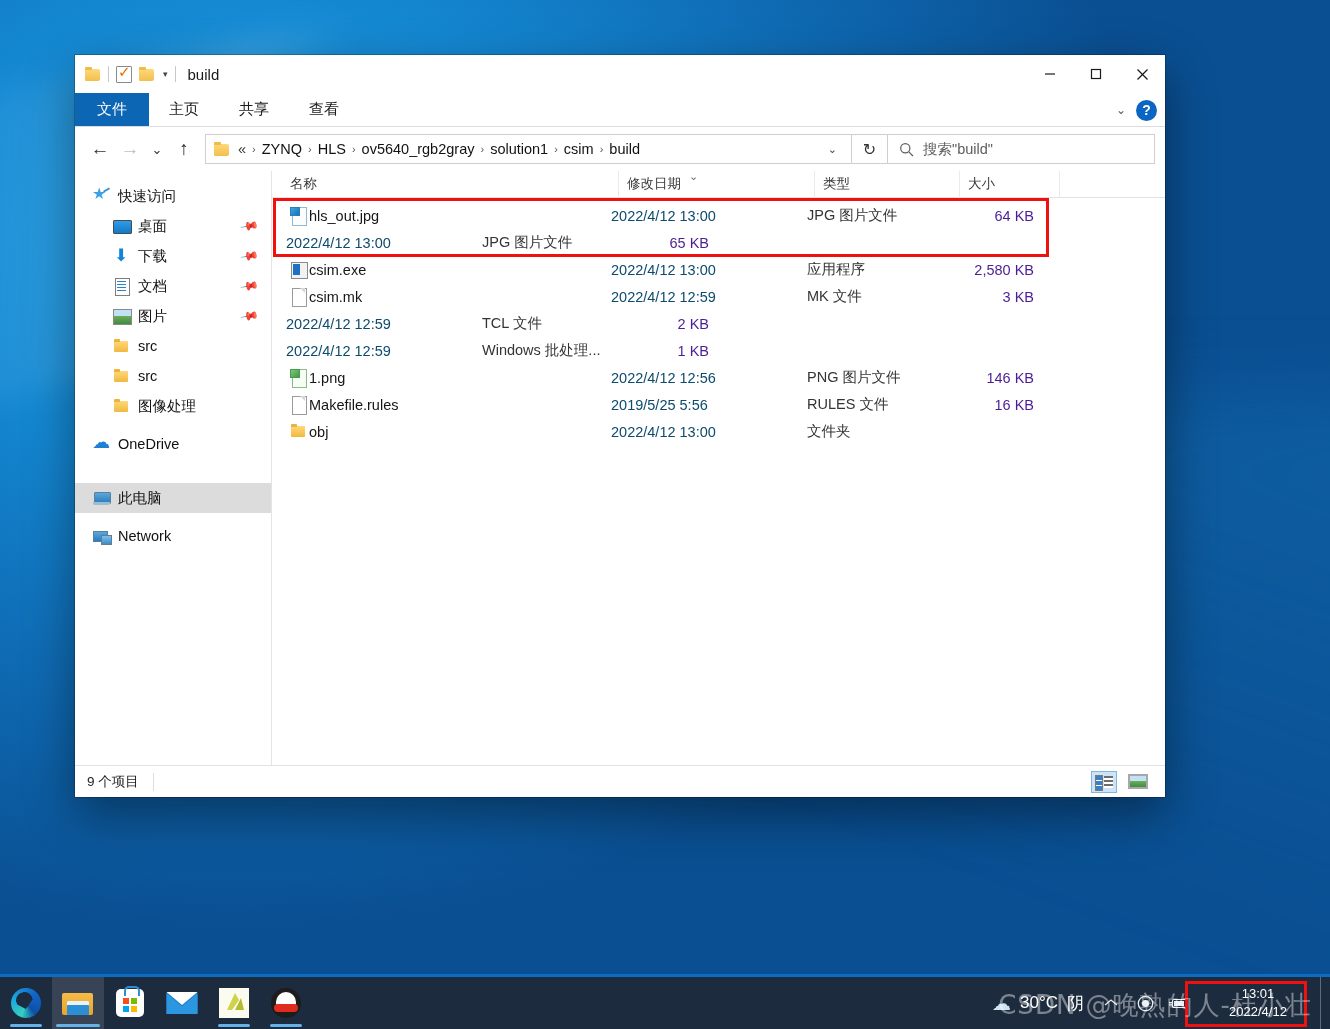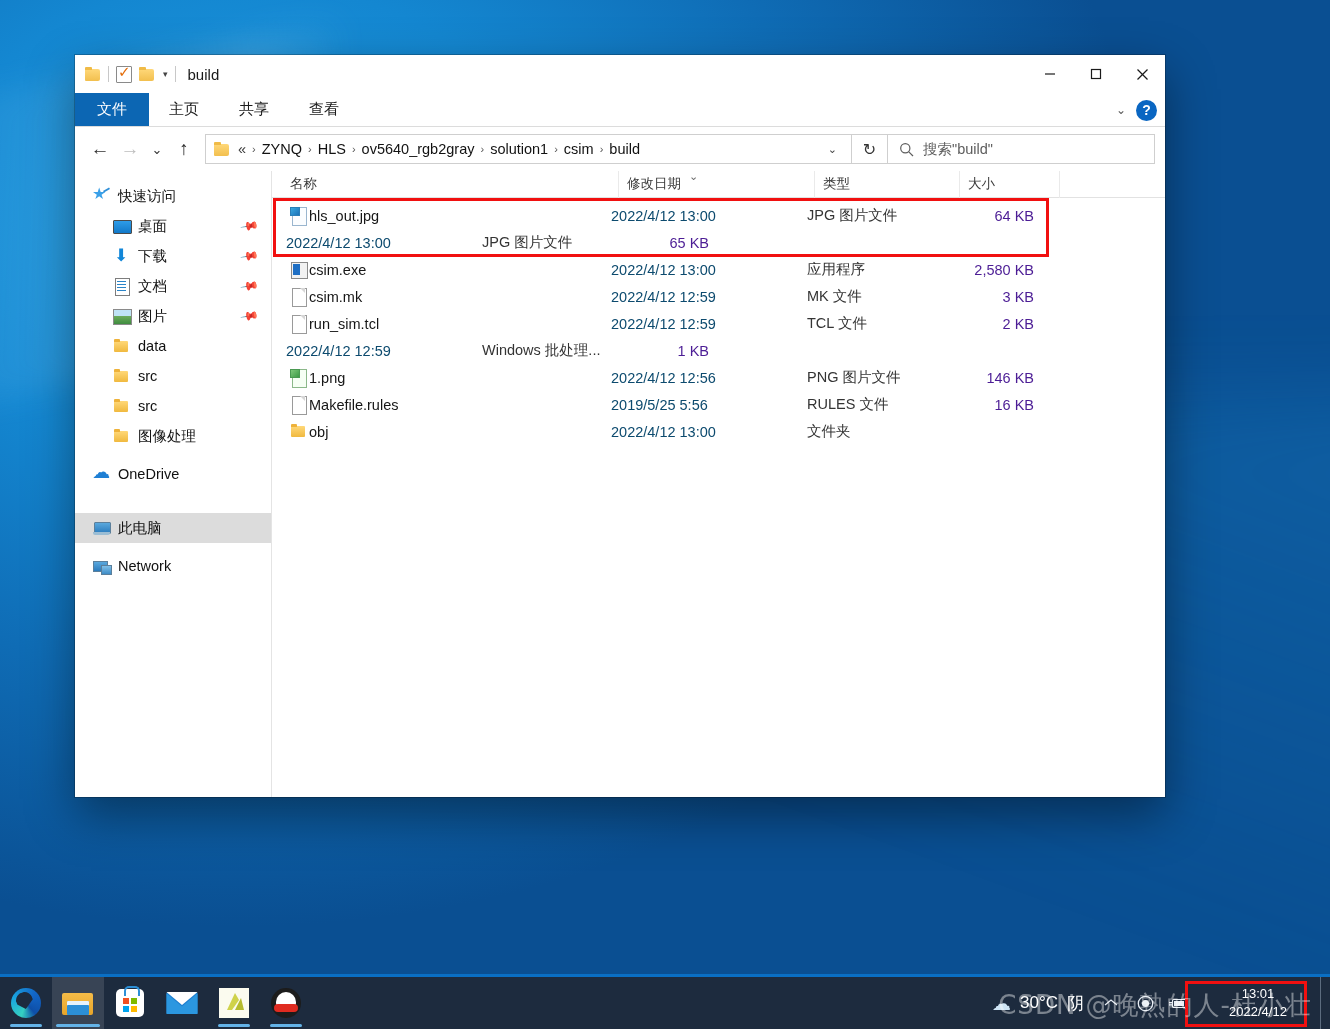--- a/index.html
+++ b/index.html
@@ -559,24 +559,20 @@
         <span>文档</span>
         <span class="pin">📌</span>
       </div>
       <div class="nav-item indent1">
         <span class="i i-pic"></span>
         <span>图片</span>
         <span class="pin">📌</span>
       </div>
       <div class="nav-item indent1">
         <span class="i i-folder"></span>
-        <span>data</span>
-      </div>
-      <div class="nav-item indent1">
-        <span class="i i-folder"></span>
         <span>src</span>
       </div>
       <div class="nav-item indent1">
         <span class="i i-folder"></span>
         <span>src</span>
       </div>
       <div class="nav-item indent1">
         <span class="i i-folder"></span>
         <span>图像处理</span>
       </div>
@@ -641,24 +637,20 @@
           <div class="fcell name">
             <span class="fi fi-blank"></span>
             <span>csim.mk</span>
           </div>
           <div class="fcell date">2022/4/12 12:59</div>
           <div class="fcell type">MK 文件</div>
           <div class="fcell size">3 KB</div>
         </div>
 
         <div class="frow">
-          <div class="fcell name">
-            <span class="fi fi-blank"></span>
-            <span>run_sim.tcl</span>
-          </div>
           <div class="fcell date">2022/4/12 12:59</div>
           <div class="fcell type">TCL 文件</div>
           <div class="fcell size">2 KB</div>
         </div>
 
         <div class="frow">
           <div class="fcell date">2022/4/12 12:59</div>
           <div class="fcell type">Windows 批处理...</div>
           <div class="fcell size">1 KB</div>
         </div>
@@ -691,20 +683,32 @@
           <div class="fcell date">2022/4/12 13:00</div>
           <div class="fcell type">文件夹</div>
           <div class="fcell size"></div>
         </div>
 
         <div id="file-highlight-box" style="border-color: rgb(241, 16, 16);"></div>
       </div>
     </div>
   </div>
 
+  <div class="statusbar">
+    <span class="status-text">9 个项目</span>
+    <span class="status-sep"></span>
+    <div class="view-btns">
+      <div class="vbtn active">
+        <span class="vb-details"></span>
+      </div>
+      <div class="vbtn">
+        <span class="vb-tiles"></span>
+      </div>
+    </div>
+  </div>
 </div>
 
 <div id="taskbar">
   <div class="tb-apps">
     <div class="tb-app running">
       <span class="edge-ico"></span>
     </div>
     <div class="tb-app active running">
       <span class="explorer-ico"></span>
     </div>

